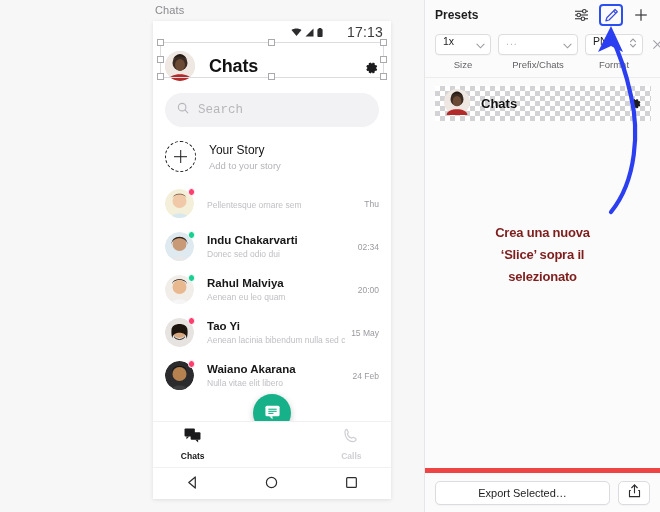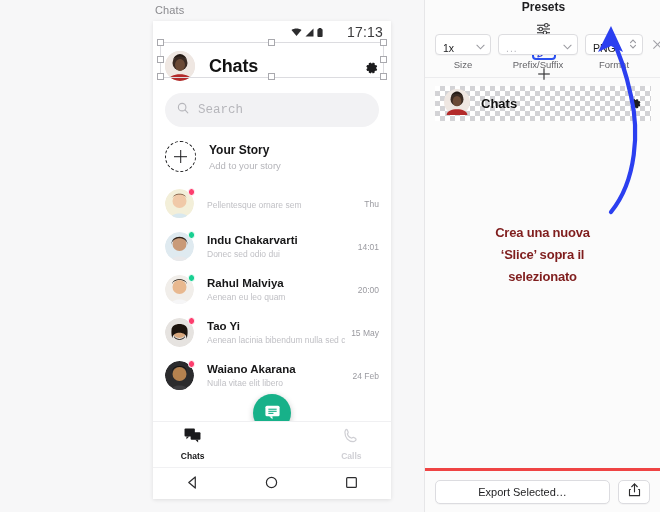--- a/index.html
+++ b/index.html
@@ -66,21 +66,21 @@
   .story-circle {
     width: 31px; height: 31px; border-radius: 50%;
     border: 1.4px dashed #1c1c1e; position: relative; flex:0 0 auto;
   }
   .story-circle:before, .story-circle:after {
     content:""; position:absolute; background:#1c1c1e;
   }
   .story-circle:before { left: 50%; top: 8px; bottom: 8px; width: 1.6px; transform: translateX(-50%); }
   .story-circle:after  { top: 50%; left: 8px; right: 8px; height: 1.6px; transform: translateY(-50%); }
   .story-txt { margin-left: 13px; }
-  .story-title { font-size: 12px; font-weight: bold; color: #161617; }
+  .story-title { font-size: 12px; font-weight: normal; color: #161617; }
   .story-sub { font-size: 9.5px; color: #b4b4b9; margin-top: 3px; }
 
   
   .chat-row { display: flex; align-items: center; padding: 7px 12px; }
   .chat-av {
     width: 29px; height: 29px; border-radius: 50%; position: relative;
     flex: 0 0 auto; overflow: visible;
   }
   .chat-av .ph { width:100%; height:100%; border-radius:50%; overflow:hidden; }
   .dot {
@@ -138,34 +138,34 @@
     background: #ffffff; border: 1px solid #a9a9ae;
   }
 
   
   .panel {
     position: absolute; right: 0; top: 0; width: 236px; height: 512px;
     background: #fbfbfb; border-left: 1px solid #e6e6e8;
   }
   .panel-head {
     height: 30px; display: flex; align-items: center;
-    padding: 0 8px 0 10px; gap: 8px; flex-direction: column;
+    padding: 0 8px 0 10px; gap: 8px;
   }
   .panel-title { font-size: 12px; font-weight: bold; color: #1d1d1f; flex: 1 1 auto; }
   .tool-btn {
     width: 22px; height: 20px; display:flex; align-items:center; justify-content:center;
     border-radius: 3px;
   }
   .tool-btn.selected { outline: 2px solid #2b50f0; outline-offset: -1px; border-radius: 3px; }
 
   .controls { display: flex; padding: 4px 8px 0 10px; gap: 7px; align-items: flex-start; }
   .ctrl { display: flex; flex-direction: column; align-items: center; }
   .select {
     height: 21px; background: #fff; border: 1px solid #dddde0;
-    border-radius: 4px; display: flex; align-items: flex-end;
+    border-radius: 4px; display: flex; align-items: flex-start;
     padding: 0 5px 0 7px; gap: 6px; box-shadow: 0 1px 1px rgba(0,0,0,.03);
   }
   .sel-size { width: 56px; }
   .sel-affix { width: 80px; }
   .sel-format { width: 58px; }
   .sel-val { font-size: 10.5px; color: #1d1d1f; flex: 1 1 auto; }
   .sel-val.muted { color: #b9b9bf; letter-spacing: 1px; }
   .ctrl-label { font-size: 9.5px; color: #636367; margin-top: 4px; }
   .close-x { margin-left: 2px; margin-top: 4px; color: #9a9aa0; font-size: 13px; }
 
@@ -191,21 +191,21 @@
     text-align: center; color: #7f1d1d;
     font-weight: bold; font-size: 13px; line-height: 22px;
     letter-spacing: -.2px;
   }
   .arrow { position: absolute; left: 0; top: 0; width: 236px; height: 512px; pointer-events: none; }
 
   
   .panel-foot {
     position: absolute; left: 0; right: 0; bottom: 0; height: 44px;
     display: flex; align-items: center; padding: 0 10px; gap: 8px;
-    border-top: 3px solid #ef4444; background:#fbfbfb;
+    border-top: 5px solid #ef4444; background:#fbfbfb;
   }
   .export-btn {
     flex: 1 1 auto; height: 24px; background: #fff;
     border: 1px solid #dcdce0; border-radius: 5px;
     display: flex; align-items: center; justify-content: center;
     font-size: 11px; color: #1d1d1f;
     box-shadow: 0 1px 1px rgba(0,0,0,.03);
   }
   .share-btn {
     width: 32px; height: 24px; background: #fff;
@@ -307,21 +307,21 @@
                   <circle cx="14.5" cy="12" r="7" fill="#c99a78"></circle>
                   <path d="M6 29c0-6 17-6 17 0z" fill="#e8e8ea"></path>
                   <path d="M6.5 13c0-9 16-9 16 0 1-11-17-11-16 0z" fill="#2e2119"></path>
                 </svg></div>
             <span class="dot" style="background:#19d092"></span>
           </div>
           <div class="chat-body">
             <div class="chat-name">Indu Chakarvarti</div>
             <div class="chat-msg">Donec sed odio dui</div>
           </div>
-          <div class="chat-time">14:01</div>
+          <div class="chat-time">02:34</div>
         </div>
 
         <div class="chat-row">
           <div class="chat-av">
             <div class="ph"><svg width="29" height="29" viewBox="0 0 29 29">
                   <circle cx="14.5" cy="14.5" r="14.5" fill="#f1eeea"></circle>
                   <circle cx="14.5" cy="12" r="7" fill="#e8b88f"></circle>
                   <path d="M6 29c0-6 17-6 17 0z" fill="#f6f6f7"></path>
                   <path d="M7 9.5c1-6 14-6 15 0 0-7-15-7-15 0z" fill="#23190f"></path>
                 </svg></div>
@@ -484,21 +484,21 @@
 
       <div class="ctrl">
         <div class="select sel-affix">
           <span class="sel-val muted">...</span>
           <span>
             <svg width="9" height="6" viewBox="0 0 10 6">
                 <path d="M1 1 L5 5 L9 1" fill="none" stroke="#9a9aa0" stroke-width="1.2" stroke-linecap="round"></path>
               </svg>
           </span>
         </div>
-        <span class="ctrl-label">Prefix/Suffix</span>
+        <span class="ctrl-label">Prefix/Chats</span>
       </div>
 
       <div class="ctrl">
         <div class="select sel-format">
           <span class="sel-val">PNG</span>
           <span>
             <svg width="8" height="12" viewBox="0 0 8 12">
                 <path d="M1.5 4.6 L4 2 L6.5 4.6" fill="none" stroke="#9a9aa0" stroke-width="1.1" stroke-linecap="round"></path>
                 <path d="M1.5 7.4 L4 10 L6.5 7.4" fill="none" stroke="#9a9aa0" stroke-width="1.1" stroke-linecap="round"></path>
               </svg>

